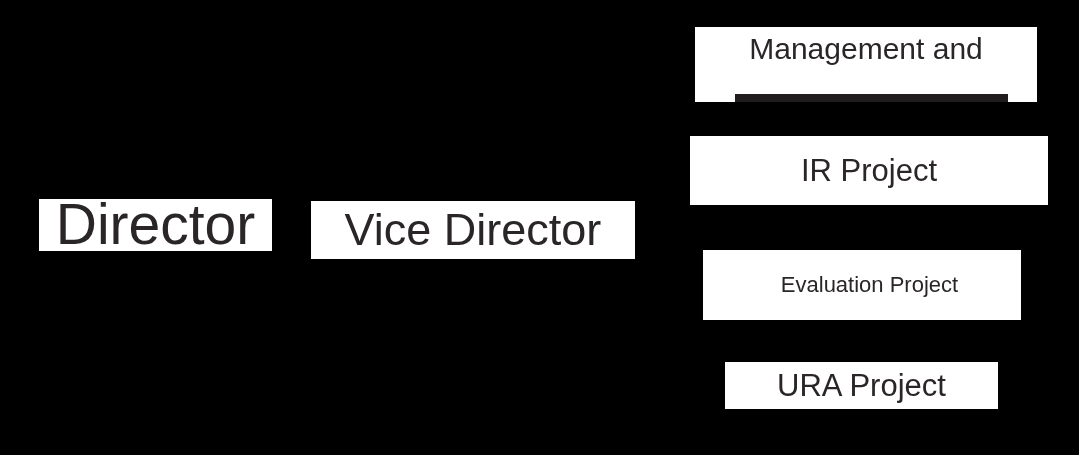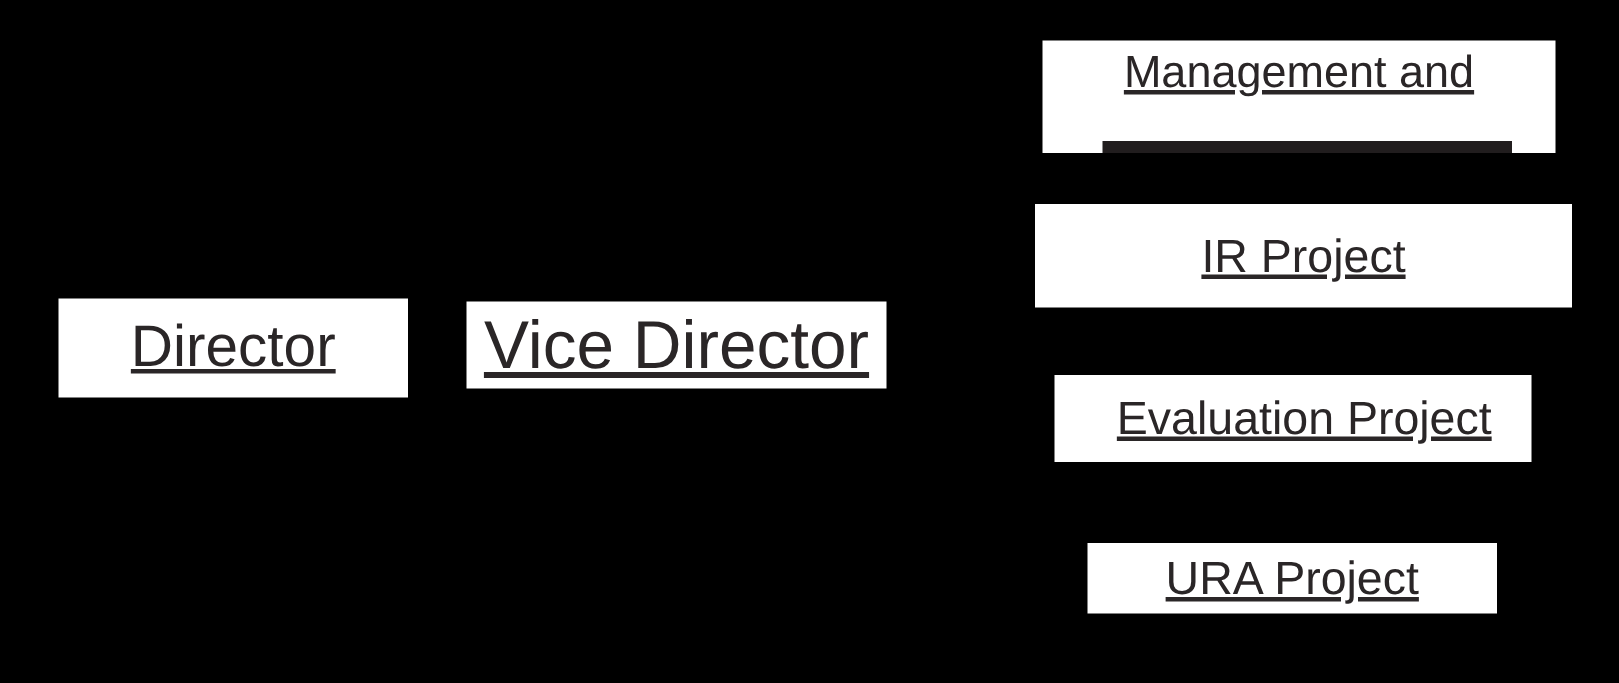--- a/index.html
+++ b/index.html
@@ -18,28 +18,27 @@
   .node {
     position: absolute;
     background: #ffffff;
     color: #2a2627;
     display: flex;
     align-items: center;
     justify-content: center;
     text-align: center;
     line-height: 1.08;
     white-space: nowrap;
-    text-decoration: underline;
   }
   .node-director {
-    left: 39px; top: 199px; width: 233px; height: 66px;
-    font-size: 39px;
+    left: 39px; top: 199px; width: 233px; height: 52px;
+    font-size: 57px;
   }
   .node-vice-director {
-    left: 311px; top: 201px; width: 280px; height: 58px;
+    left: 311px; top: 201px; width: 324px; height: 58px;
     font-size: 45px;
   }
   .node-management-planning {
     left: 695px; top: 27px; width: 342px; height: 75px;
     font-size: 30px;
     flex-direction: column;
     justify-content: flex-start;
     padding-top: 5px;
     box-sizing: border-box;
   }
@@ -53,22 +52,22 @@
     bottom: 0px;
     width: 273px;
     height: 8px;
     background: #211d1e;
   }
   .node-ir {
     left: 690px; top: 136px; width: 358px; height: 69px;
     font-size: 31px;
   }
   .node-evaluation {
-    left: 703px; top: 250px; width: 318px; height: 58px;
-    font-size: 31px;
+    left: 703px; top: 250px; width: 318px; height: 70px;
+    font-size: 22px;
     text-indent: 15px;
   }
   .node-ura {
     left: 725px; top: 362px; width: 273px; height: 47px;
     font-size: 31px;
   }
 </style>
 </head>
 <body>
 

